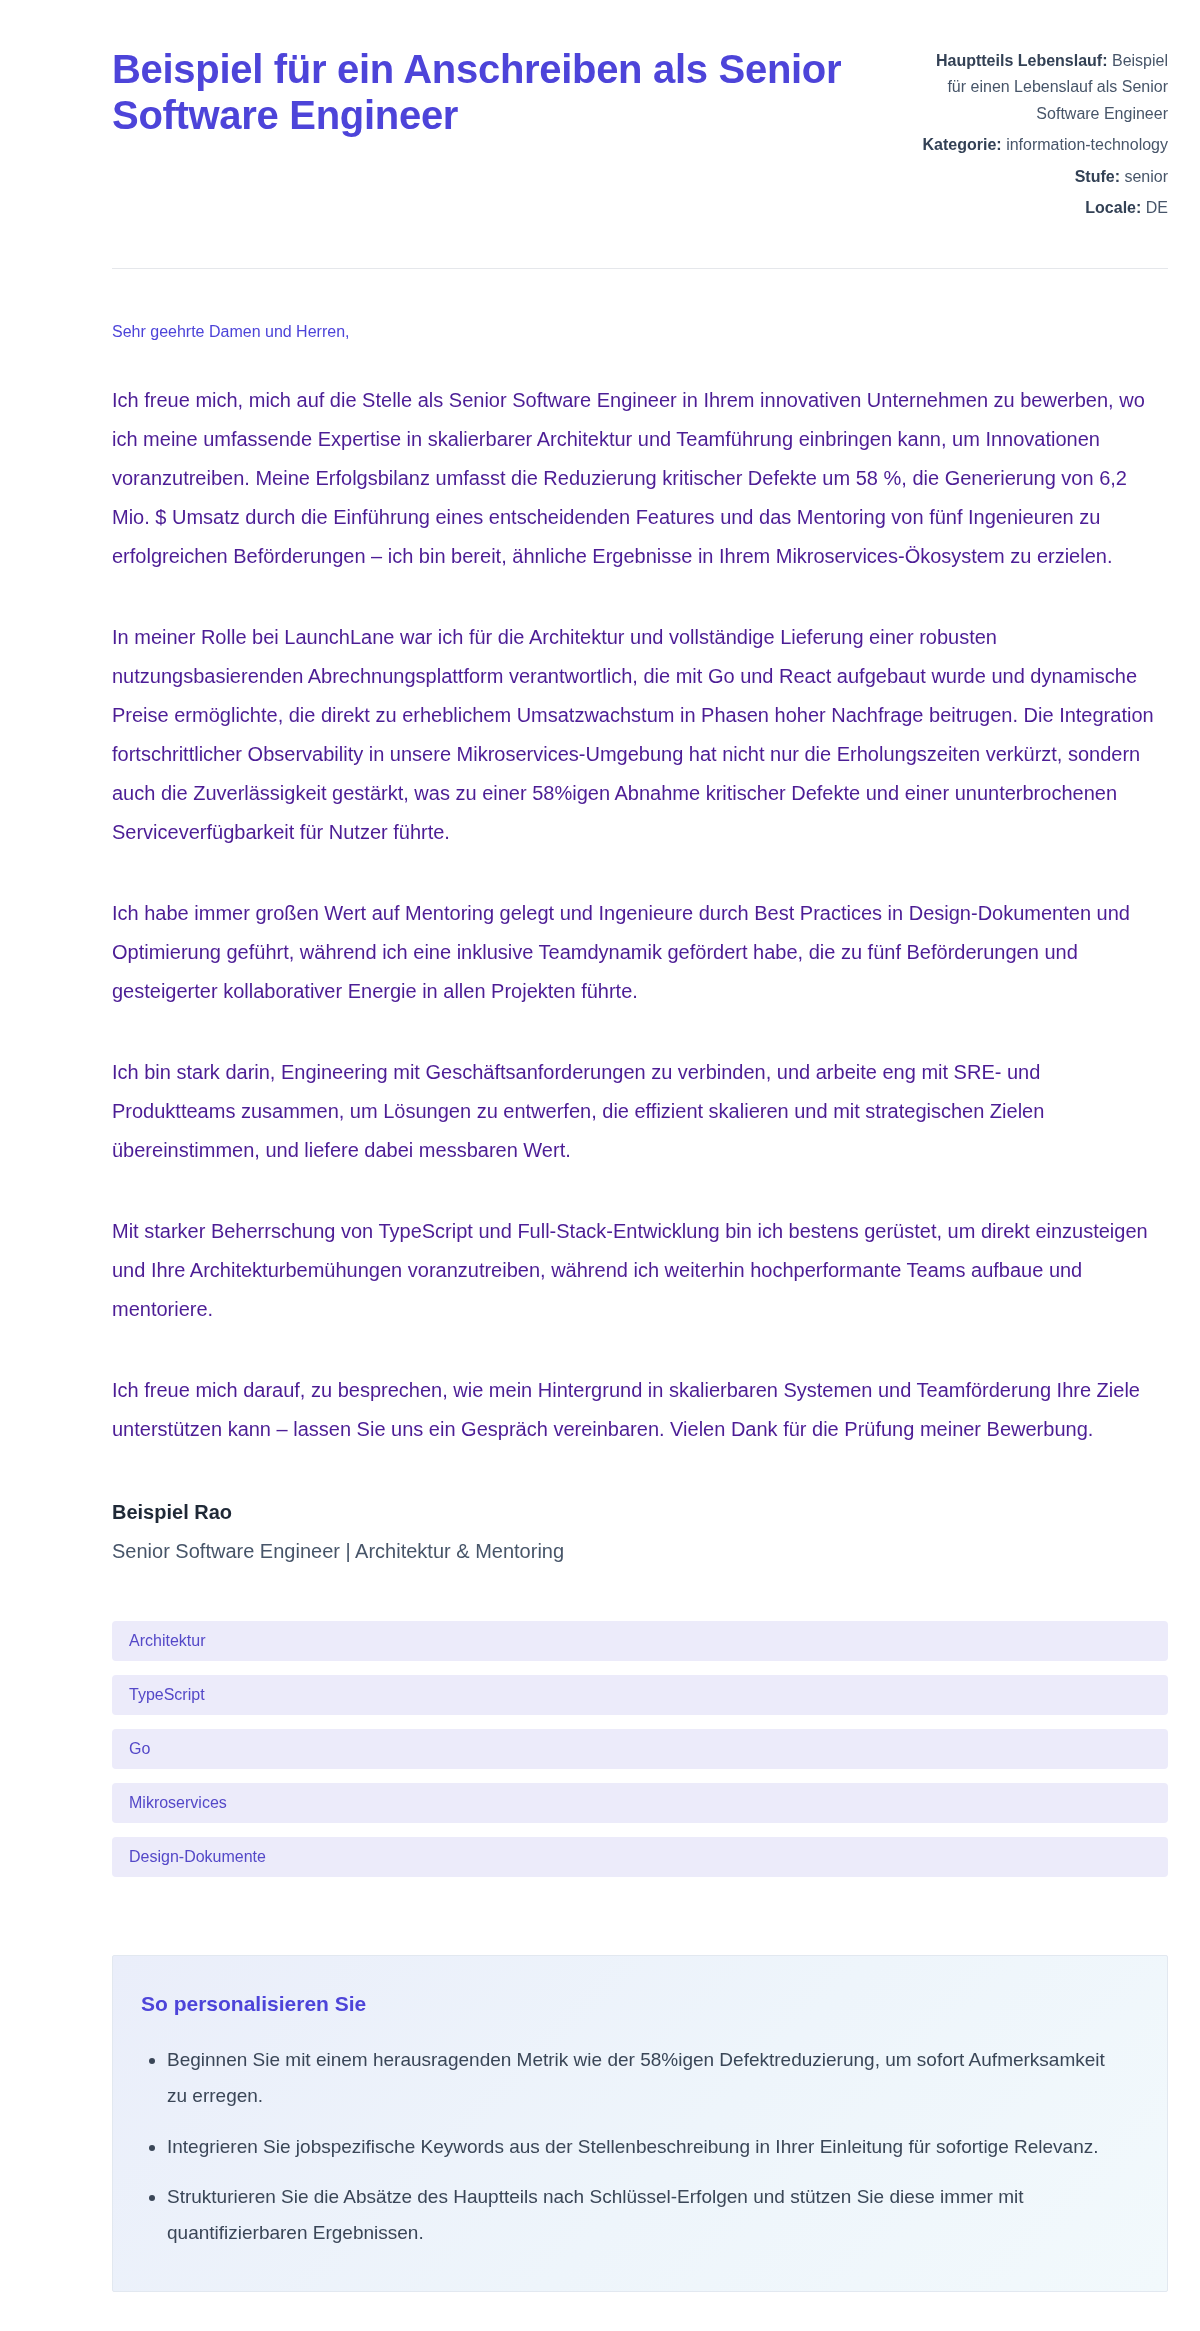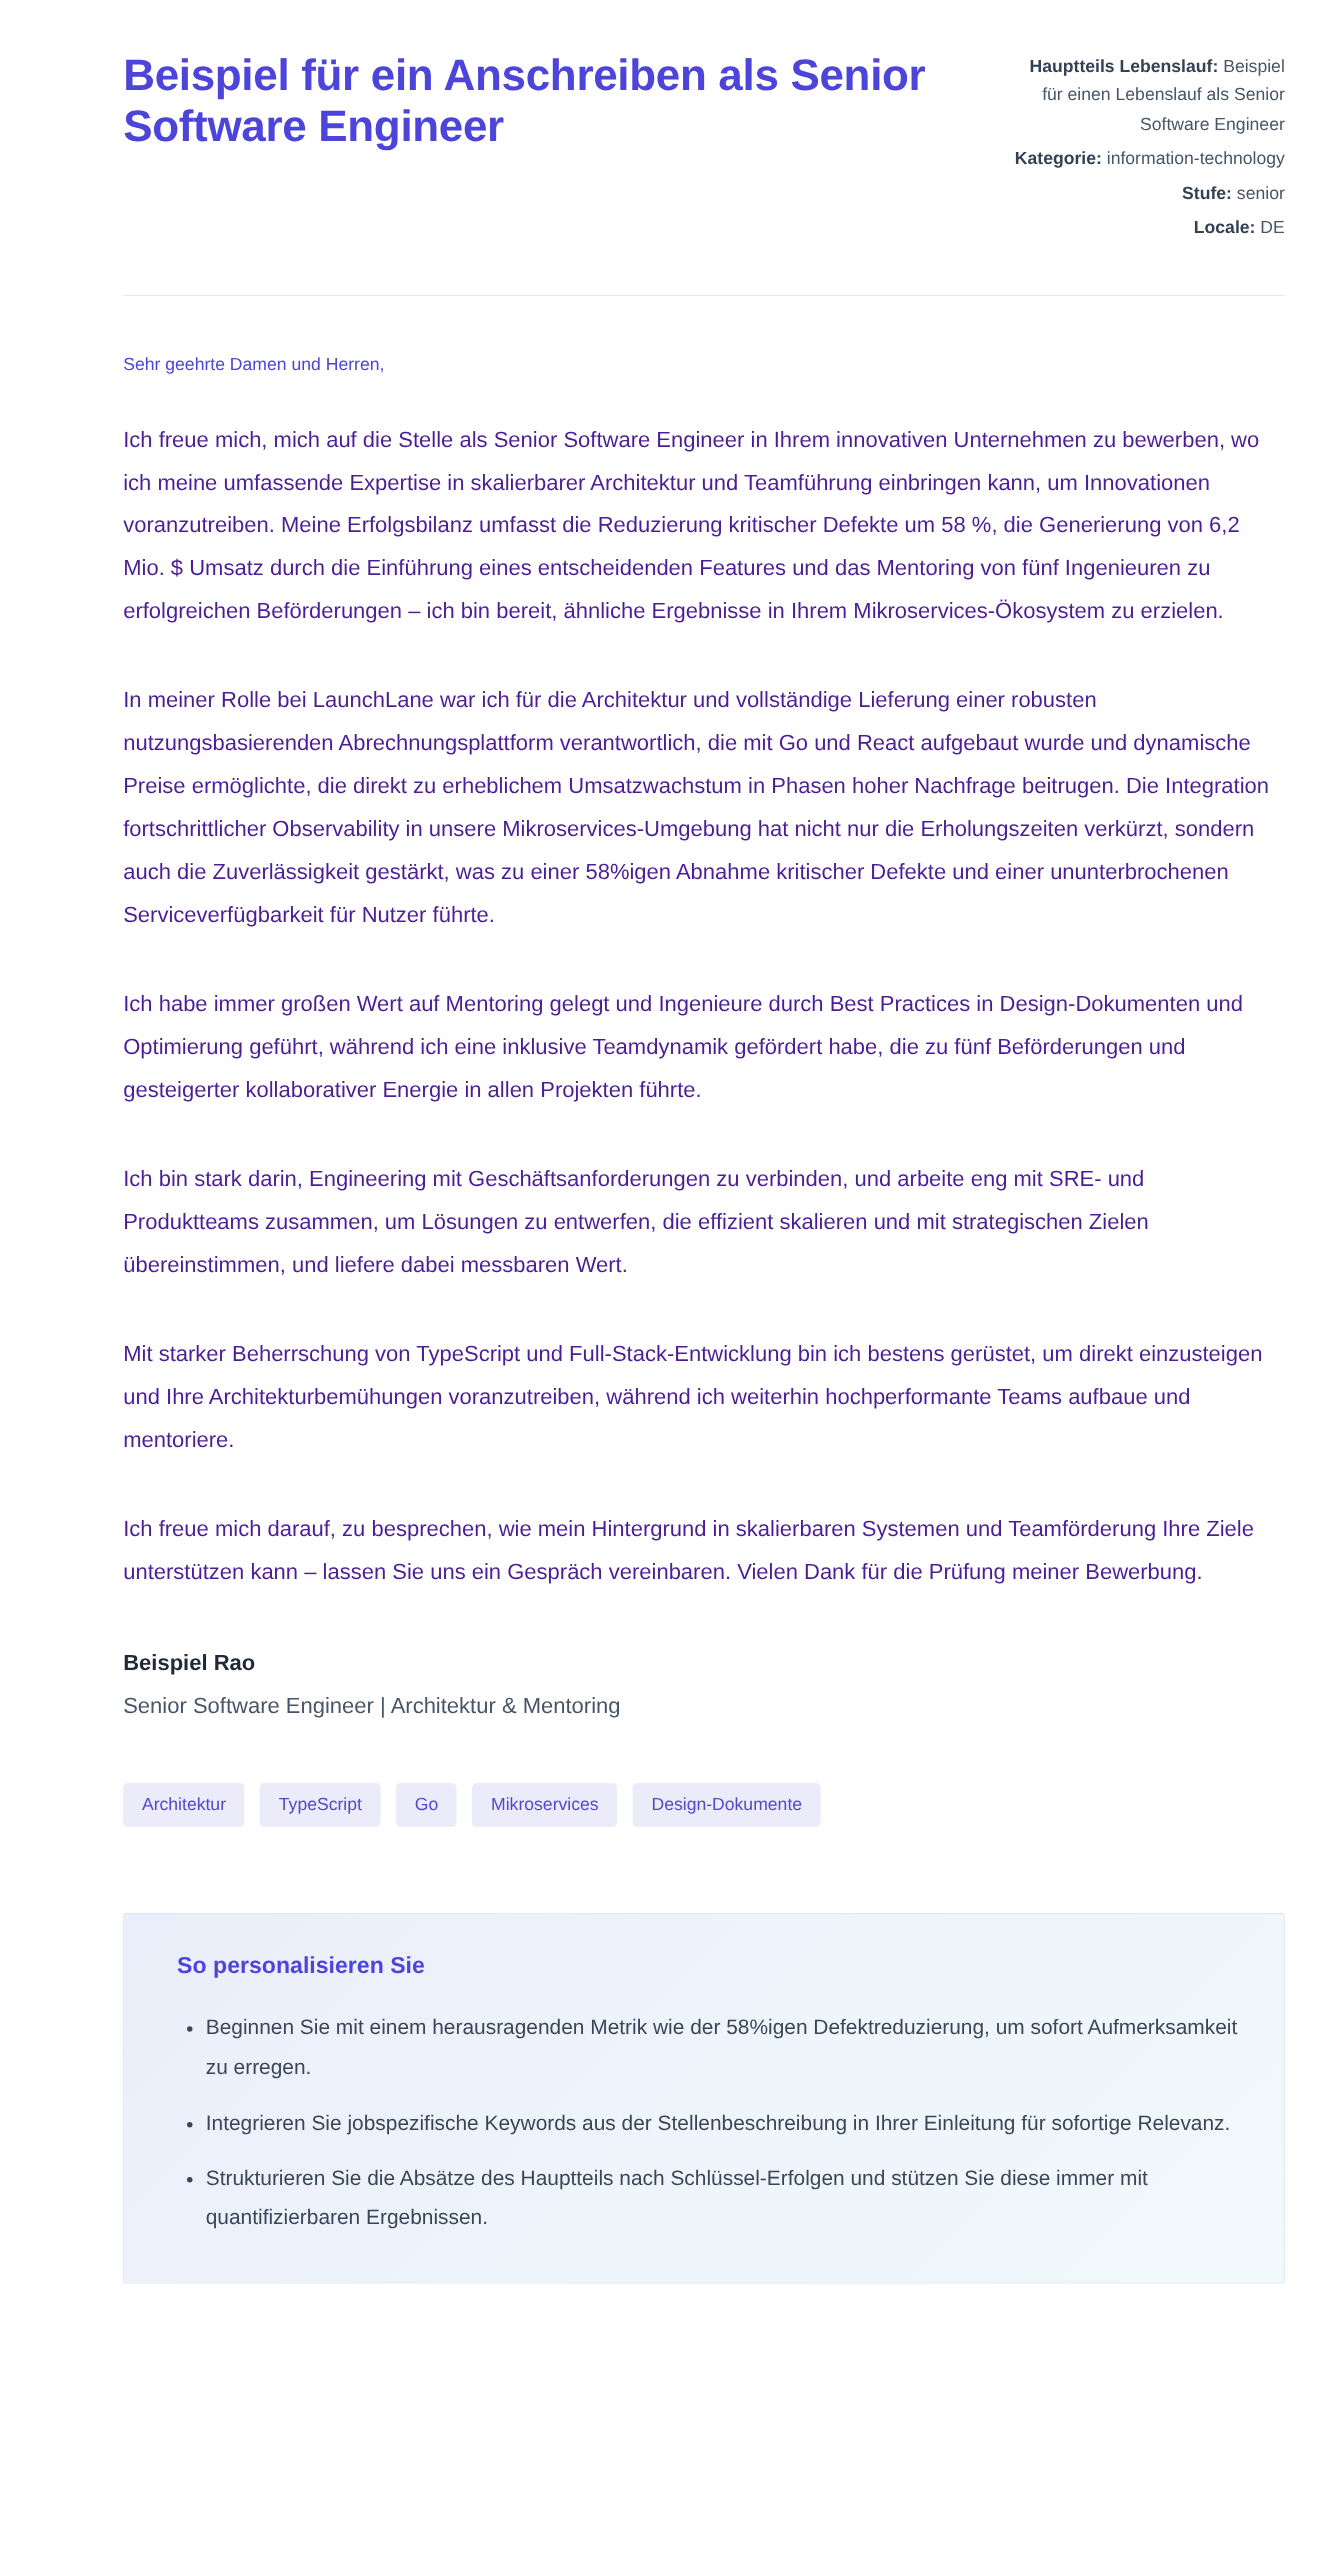--- a/index.html
+++ b/index.html
@@ -76,37 +76,37 @@
     font-weight: 700;
     color: #1f2937;
   }
   .signature-role {
     margin: 16px 0 0 0;
     font-size: 20px;
     color: #475569;
   }
 
   
-  .tags { display: flex; flex-wrap: wrap; gap: 14px; margin-top: 58px; }
+  .tags { display: flex; flex-wrap: wrap; gap: 14px; margin-top: 58px; flex-direction: column; }
   .tag {
     background: #ecebfa;
     color: #5448c8;
     font-size: 16px;
     padding: 11px 17px;
     border-radius: 4px;
     white-space: nowrap;
   }
 
   
   .tips {
     margin-top: 78px;
     border: 1px solid #e2e8f0;
     border-radius: 2px;
     background: linear-gradient(135deg, #eaeefa 0%, #eef5fb 55%, #f2f9fc 100%);
-    padding: 36px 40px 40px 48px;
+    padding: 36px 40px 40px 28px;
   }
   .tips-title {
     margin: 0 0 26px 0;
     font-size: 21px;
     font-weight: 700;
     color: #4d44d9;
   }
   .tips-list { margin: 0; padding-left: 26px; }
   .tips-list li {
     font-size: 19px;

